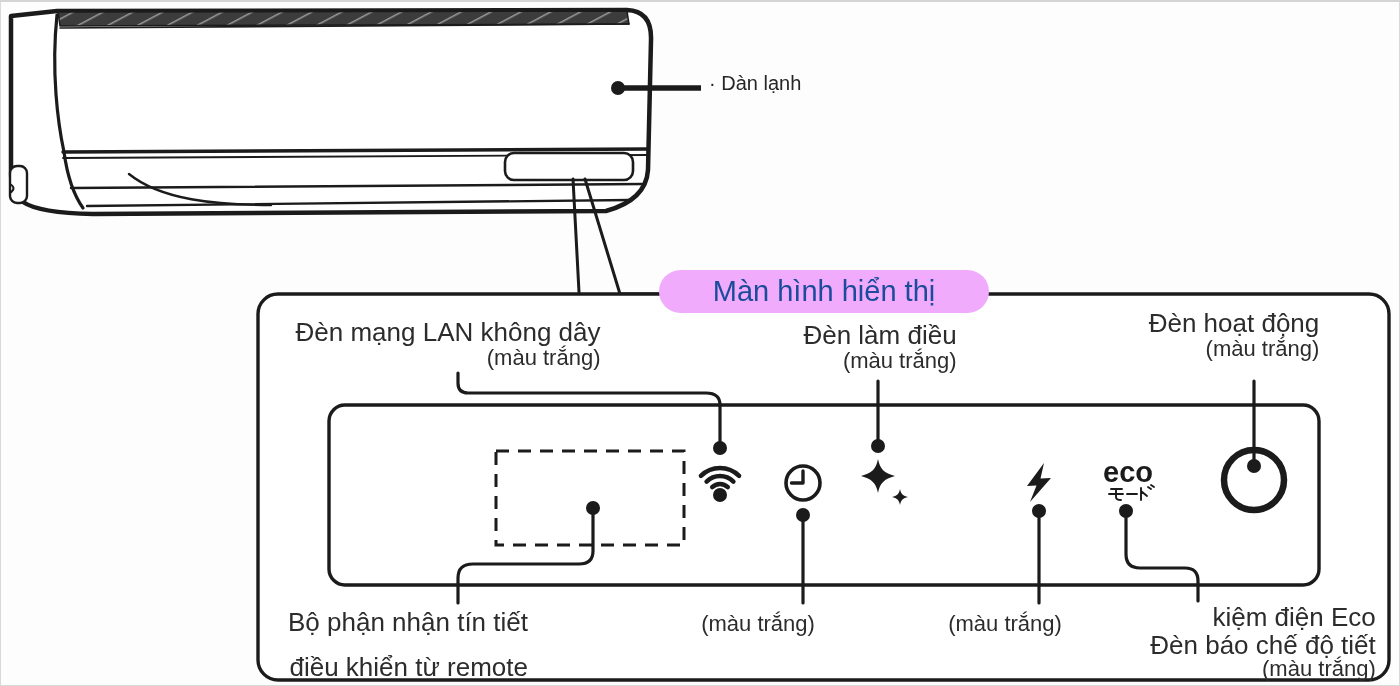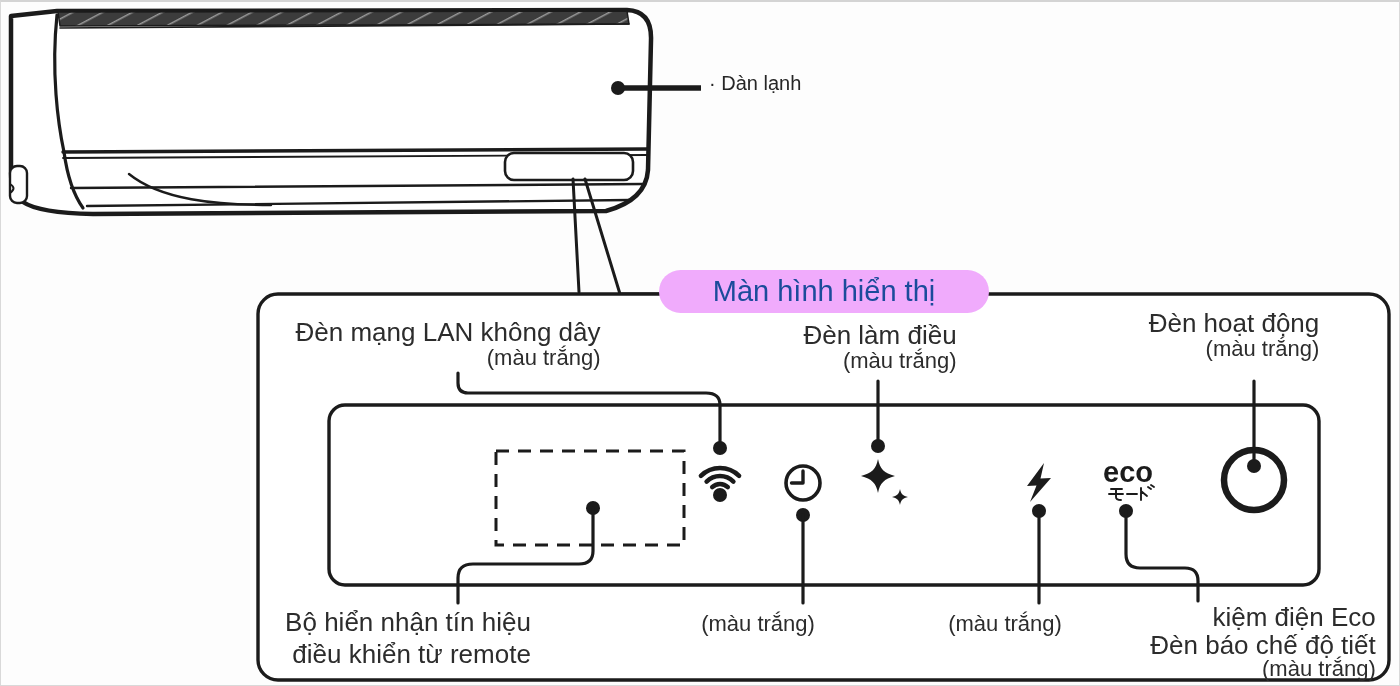--- a/index.html
+++ b/index.html
@@ -157,22 +157,22 @@
     <div class="t">Đèn làm điều</div>
     <div class="s">(màu trắng)</div>
   </div>
 
   <div class="lbl" style="left:1233px;top:307px;">
     <div class="t">Đèn hoạt động</div>
     <div class="s">(màu trắng)</div>
   </div>
 
   <div class="lbl" style="left:407px;top:604px;">
-    <div class="t" style="line-height:32px;">Bộ hiển nhận tín hiệu</div>
-    <div class="t" style="line-height:32px;">điều khiển từ remote</div>
+    <div class="t" style="line-height:32px;">Bộ phận nhận tín tiết</div>
+    <div class="t" style="line-height:32px;margin-top:13px;">điều khiển từ remote</div>
   </div>
 
   <div class="lbl" style="left:757px;top:611px;">
     <div class="s">(màu trắng)</div>
   </div>
 
   <div class="lbl" style="left:1004px;top:611px;">
     <div class="s">(màu trắng)</div>
   </div>
 

